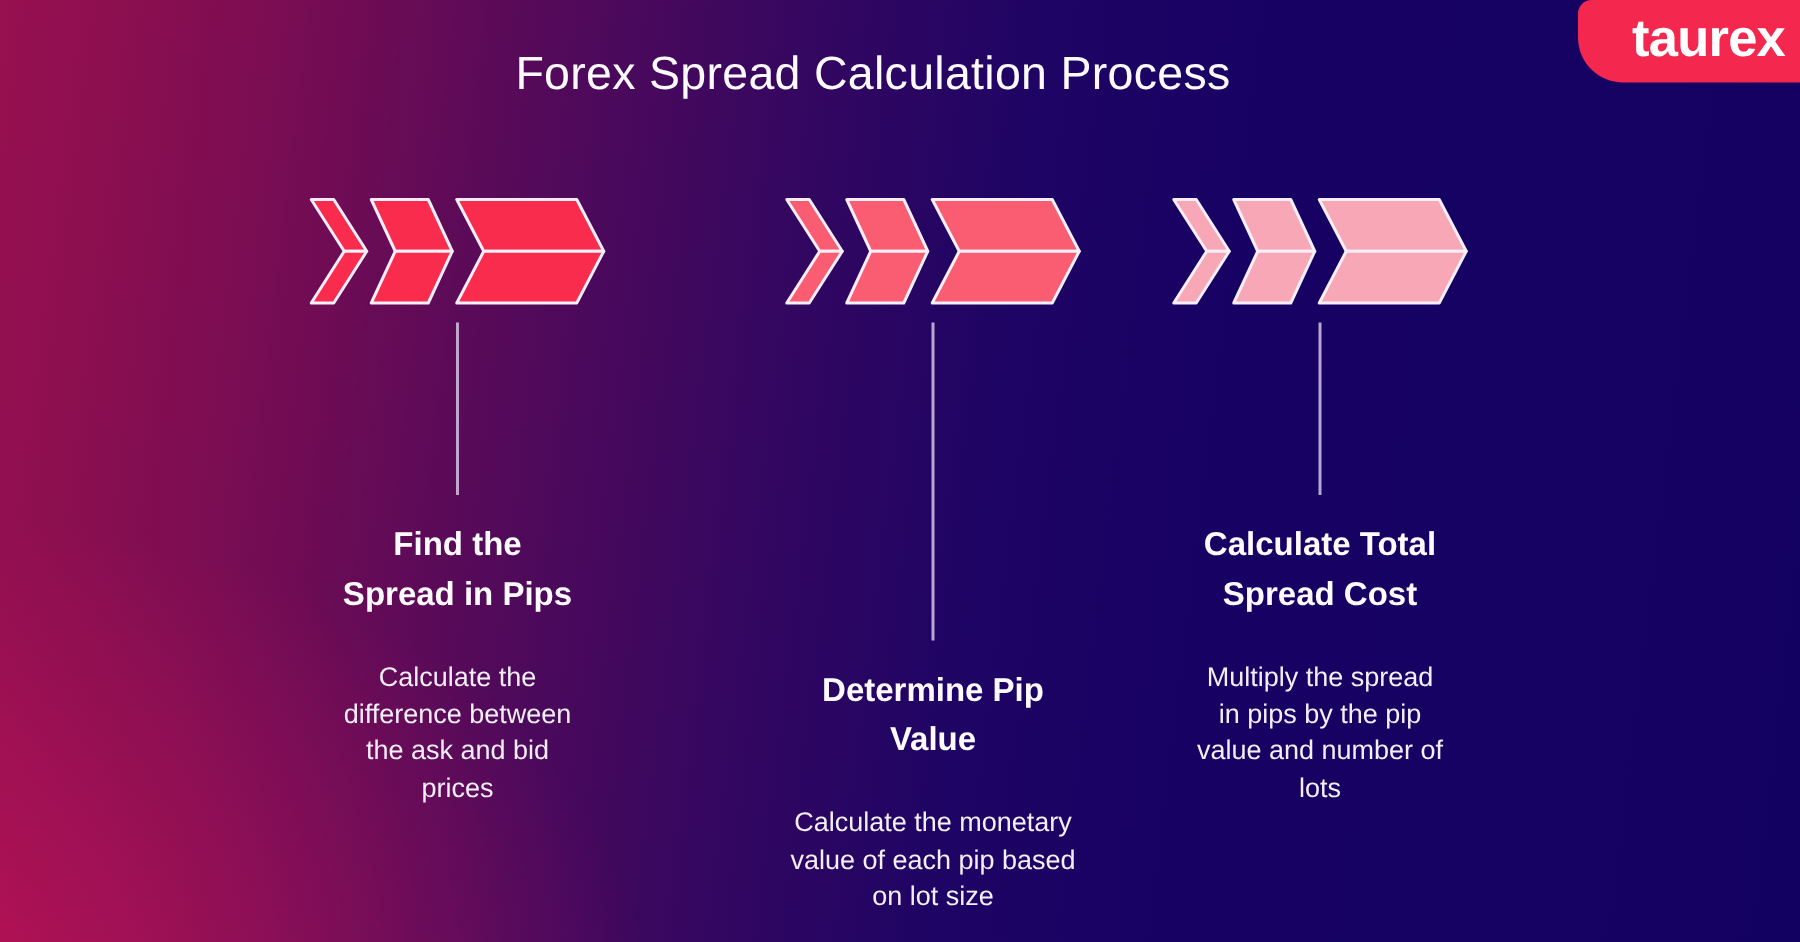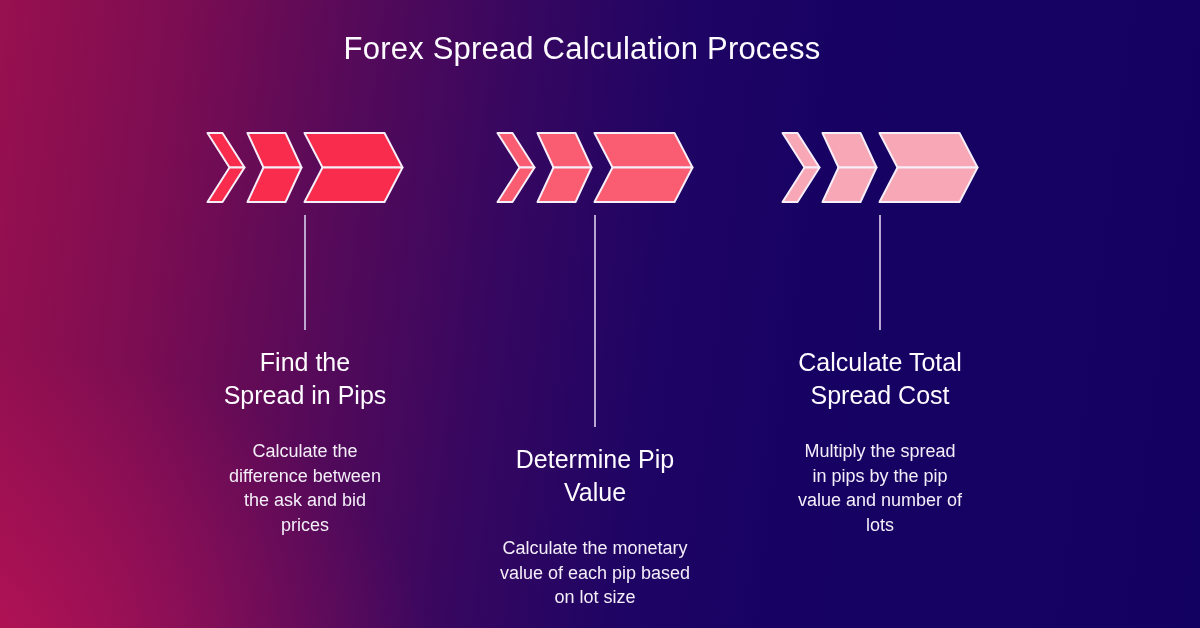--- a/index.html
+++ b/index.html
@@ -49,21 +49,21 @@
     line-height: 1;
   }
 
   .step {
     position: absolute;
     top: 0;
     height: 100%;
     width: 240px;
   }
   .step-1 { left: 185px; }
-  .step-2 { left: 475px; }
+  .step-2 { left: 502px; }
   .step-3 { left: 760px; }
 
   .chevrons {
     position: absolute;
     top: 131px;
     left: 50%;
     transform: translateX(-50%);
   }
   .chevrons polygon {
     stroke: #f6eef9;
@@ -81,22 +81,22 @@
   }
   .step-1 .connector, .step-3 .connector { height: 115px; }
   .step-2 .connector { height: 212px; }
 
   .heading {
     position: absolute;
     width: 100%;
     text-align: center;
     white-space: pre-line;
     color: #fdfbff;
-    font-size: 25px;
-    font-weight: normal;
+    font-size: 22px;
+    font-weight: bold;
     line-height: 33px;
   }
   .step-1 .heading, .step-3 .heading { top: 346px; }
   .step-2 .heading { top: 443px; }
 
   .desc {
     position: absolute;
     width: 100%;
     text-align: center;
     white-space: pre-line;
@@ -108,20 +108,23 @@
   .step-1 .desc, .step-3 .desc { top: 439px; }
   .step-2 .desc { top: 536px; }
 </style>
 </head>
 <body>
 
 <div class="canvas">
 
   <h1 class="title">Forex Spread Calculation Process</h1>
 
+  <div class="logo-badge" style="background-color: rgb(244, 39, 78);">
+    <span class="logo-text">taurex</span>
+  </div>
 
   <section class="step step-1">
     <svg class="chevrons" width="199" height="73" viewBox="-2 -2 199 73">
       <polygon points="0,0 15,0 37,34.5 22,34.5" fill="#f92c4d"></polygon>
       <polygon points="22,34.5 37,34.5 15,69 0,69" fill="#f92c4d"></polygon>
       <polygon points="40,0 78,0 94,34.5 56,34.5" fill="#f92c4d"></polygon>
       <polygon points="56,34.5 94,34.5 78,69 40,69" fill="#f92c4d"></polygon>
       <polygon points="97,0 177,0 195,34.5 115,34.5" fill="#f92c4d"></polygon>
       <polygon points="115,34.5 195,34.5 177,69 97,69" fill="#f92c4d"></polygon>
     </svg>

